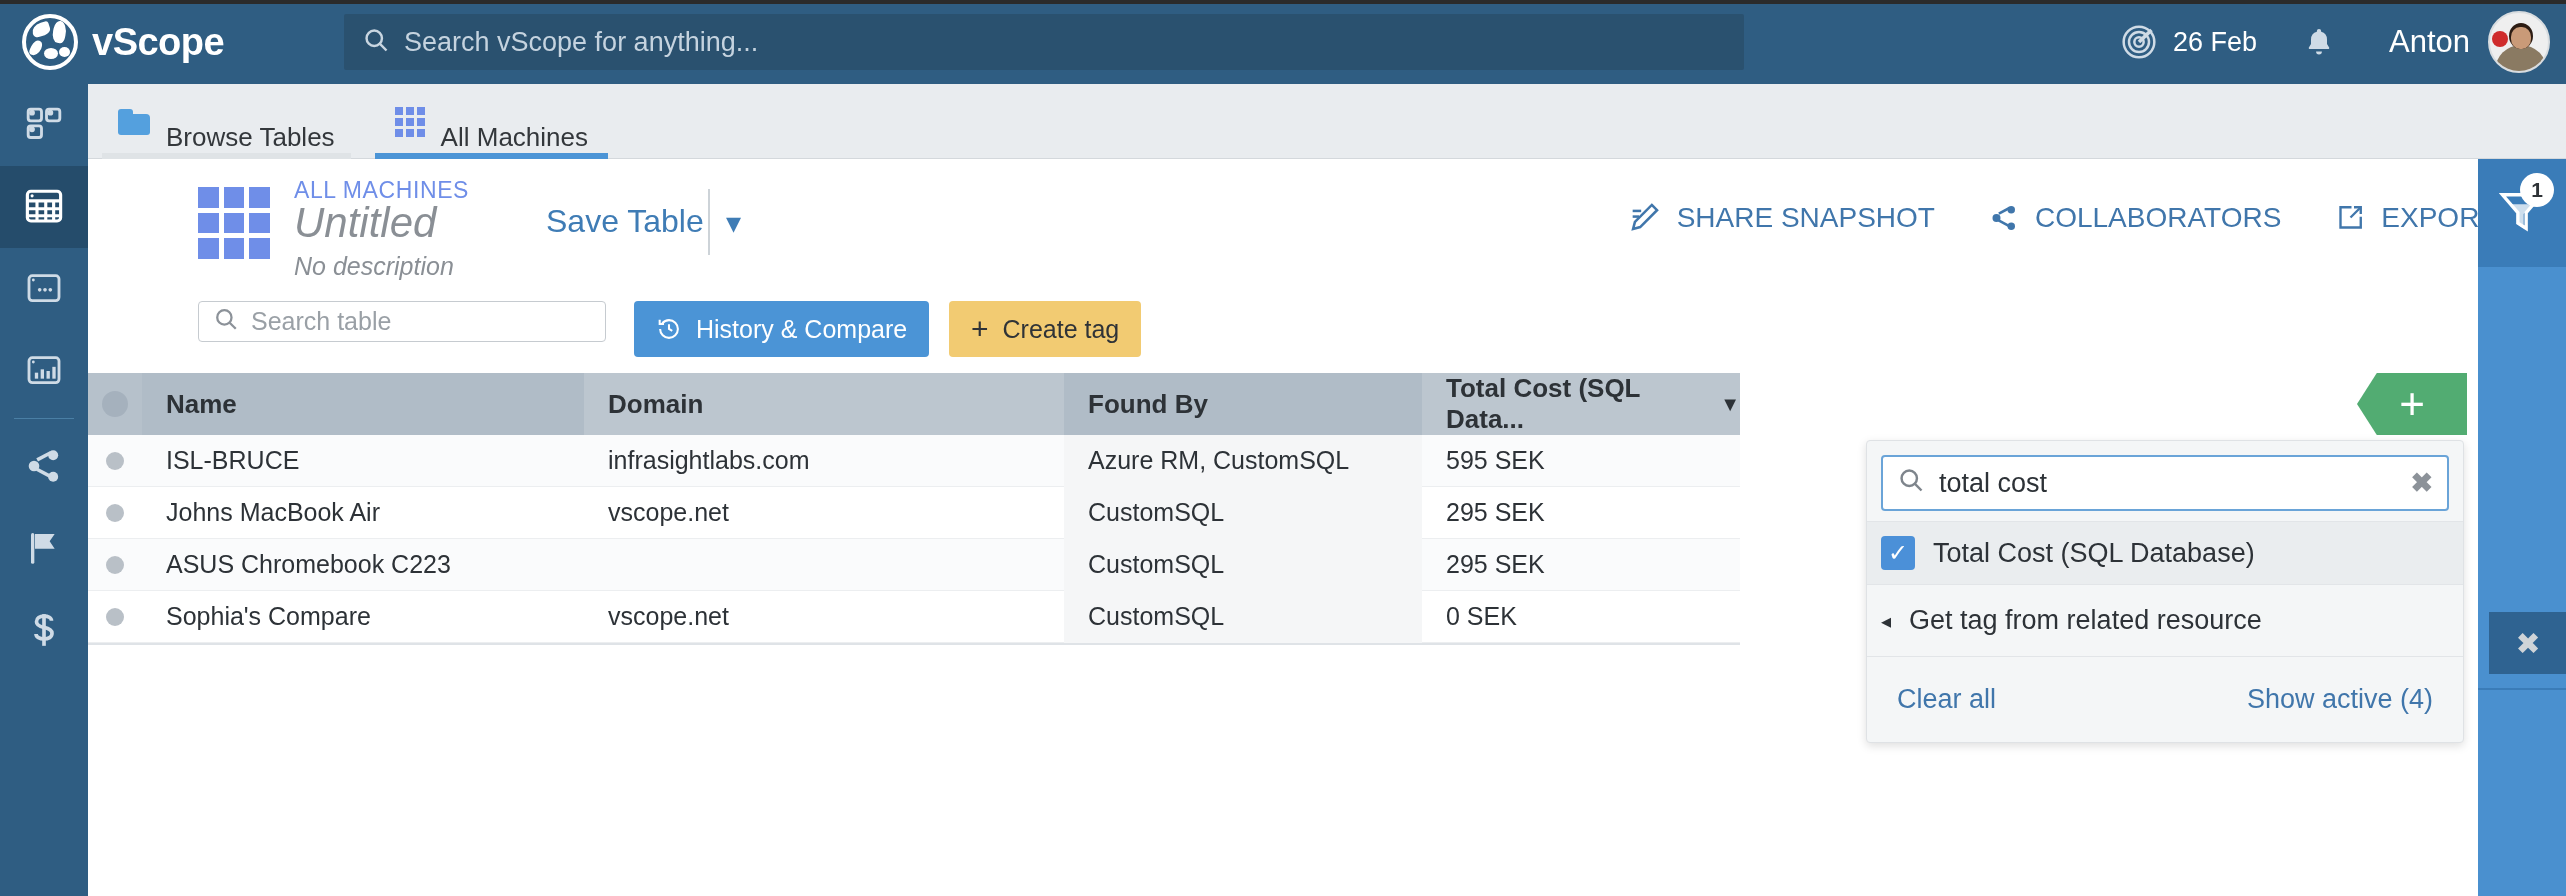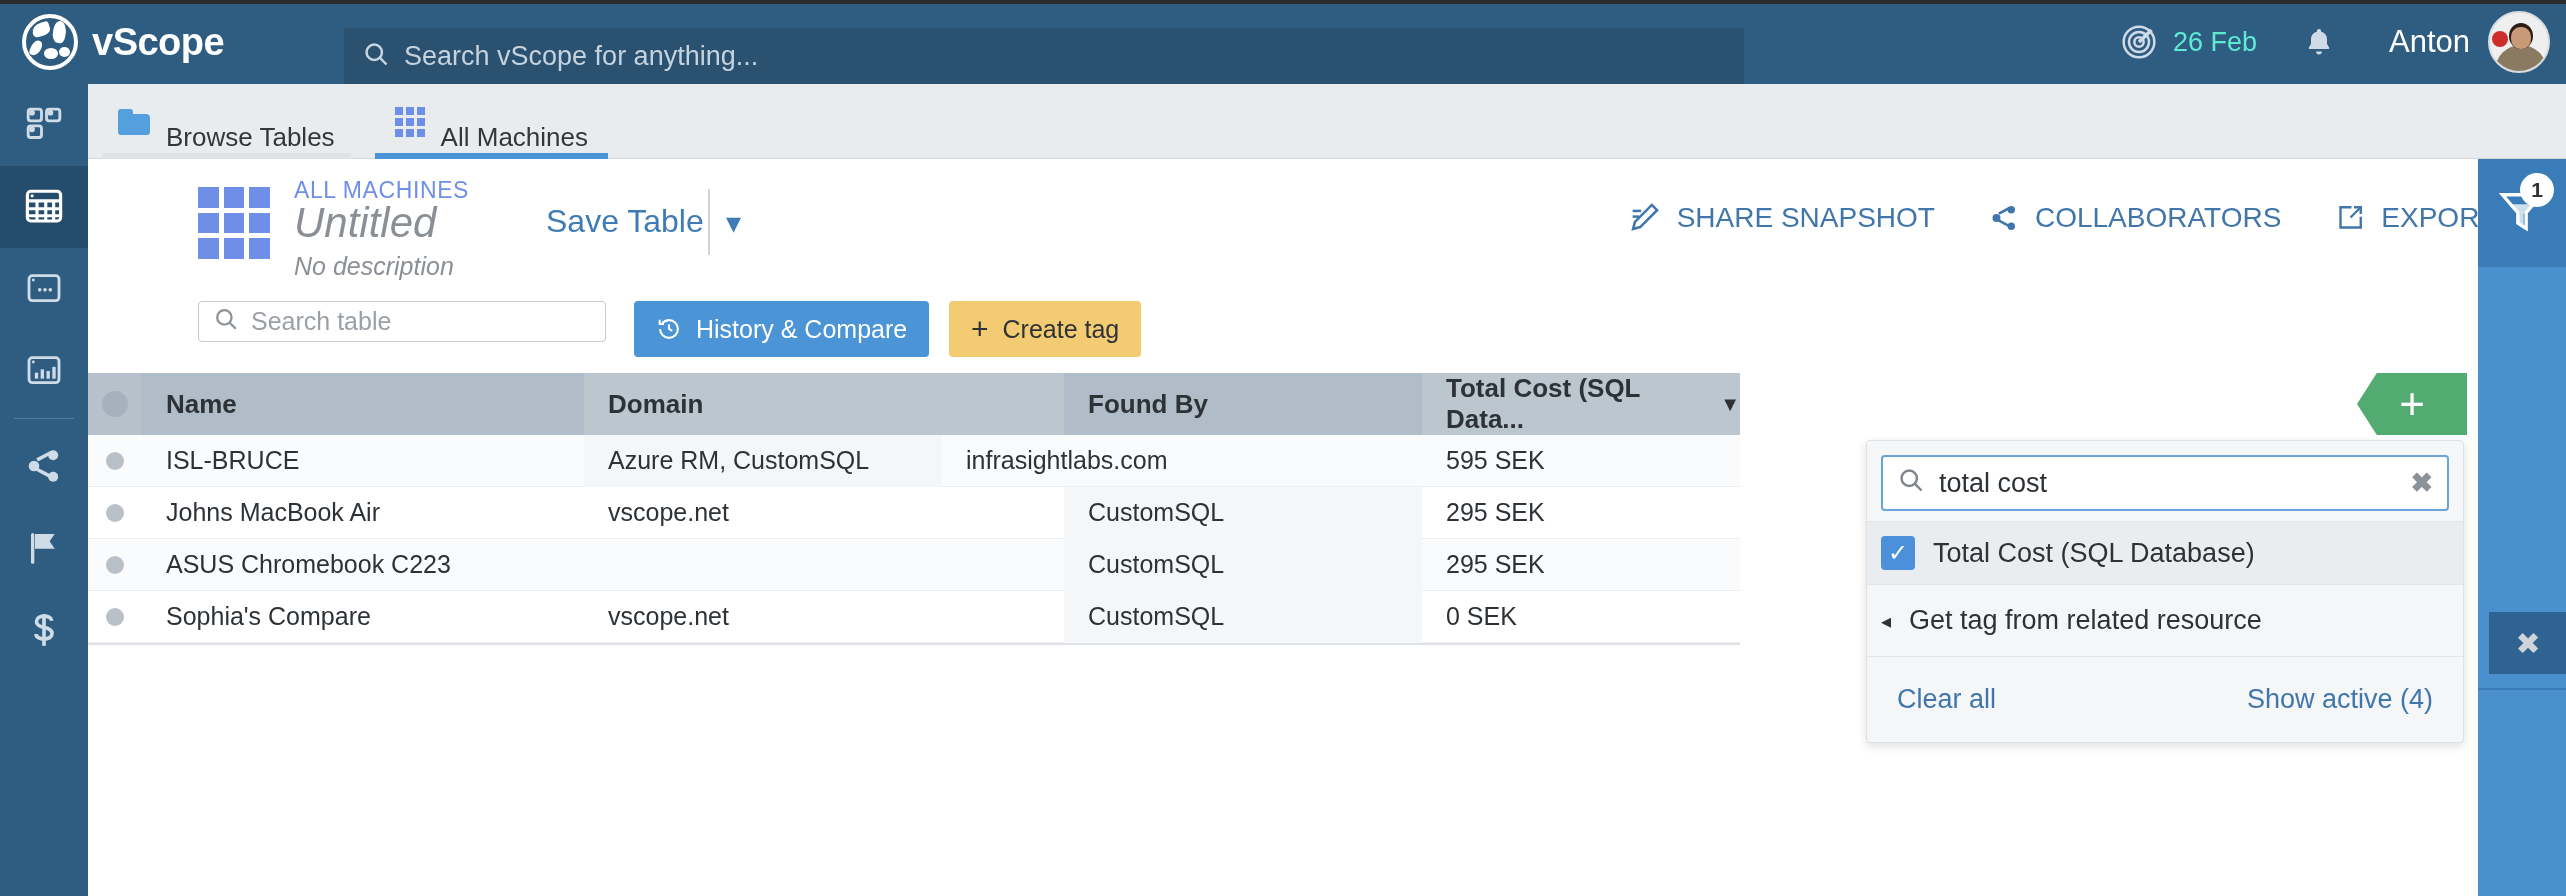--- a/index.html
+++ b/index.html
@@ -34,31 +34,31 @@
   .lm2 { width: 13px; height: 22px; left: 27px; top: 3px; border-radius: 40% 60% 30% 50%; transform: rotate(12deg); }
   .lm3 { width: 10px; height: 16px; left: 5px; top: 22px; border-radius: 50% 40% 60% 30%; transform: rotate(25deg); }
   .lm4 { width: 14px; height: 11px; left: 18px; top: 30px; border-radius: 50%; }
   .lm5 { width: 11px; height: 10px; left: 33px; top: 29px; border-radius: 50%; }
   .logo-text {
     color: #ffffff; font-size: 38px; font-weight: bold; margin-left: 14px;
     letter-spacing: -0.5px;
   }
 
   .global-search {
-    position: absolute; left: 344px; top: 28px; width: 1400px; height: 56px;
+    position: absolute; left: 344px; top: 14px; width: 1400px; height: 56px;
     background: #2a516f; display: flex; align-items: center; padding: 0 18px;
     border-radius: 2px;
   }
   .global-search .q { color: #c9d6e1; font-size: 27px; margin-right: 14px; line-height: 1;}
   .gs-text { color: #c5d3df; font-size: 27px; }
 
   .top-right { position: absolute; right: 0; top: 0; height: 84px; display: flex; align-items: center; }
   .radar-item { display: flex; align-items: center; margin-right: 46px; }
   .radar-ic { width: 40px; height: 40px; margin-right: 14px; }
-  .date-txt { color: #5eead4; font-size: 27px; }
+  .date-txt { color: #ffffff; font-size: 27px; }
   .bell-ic { margin-right: 56px; width: 30px; height: 36px; }
   .user-name { color: #ffffff; font-size: 31px; margin-right: 18px; }
   .avatar {
     width: 62px; height: 62px; border-radius: 50%; margin-right: 16px;
     background: #efefef; position: relative; overflow: hidden; flex: none;
     border: 2px solid #d9dde0;
   }
   .av-head { position:absolute; width:24px; height:26px; border-radius:50%; background:#2c1c13; left:19px; top:10px;}
   .av-face { position:absolute; width:20px; height:22px; border-radius:45%; background:#c99a78; left:21px; top:14px;}
   .av-body { position:absolute; width:52px; height:26px; border-radius:26px 26px 0 0; background:#8a7a62; left:5px; bottom:0;}
@@ -485,22 +485,22 @@
           <span>Total Cost (SQL Data...</span>
           <span class="sort-caret">▼</span>
         </div>
       </div>
 
       <div class="trow">
         <div class="td td-sel">
             <span class="row-dot"></span>
           </div>
         <div class="td c-name">ISL-BRUCE</div>
+        <div class="td c-domain">infrasightlabs.com</div>
         <div class="td c-found">Azure RM, CustomSQL</div>
-        <div class="td c-domain">infrasightlabs.com</div>
         <div class="td c-cost">595 SEK</div>
       </div>
       <div class="trow">
         <div class="td td-sel">
             <span class="row-dot"></span>
           </div>
         <div class="td c-name">Johns MacBook Air</div>
         <div class="td c-domain">vscope.net</div>
         <div class="td c-found">CustomSQL</div>
         <div class="td c-cost">295 SEK</div>

